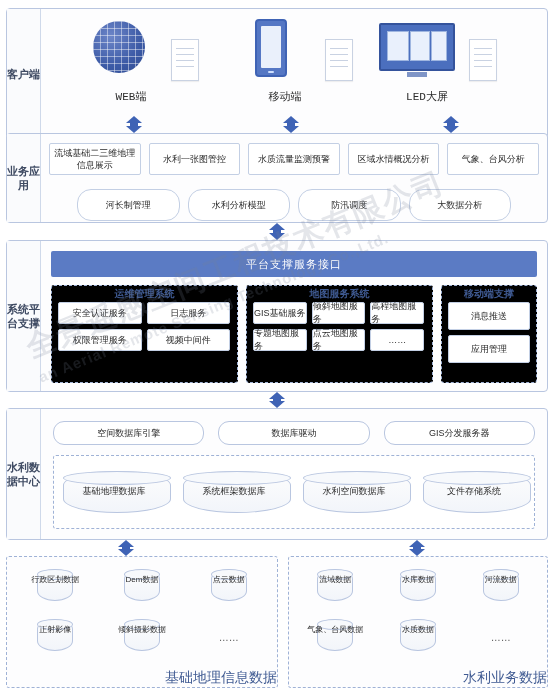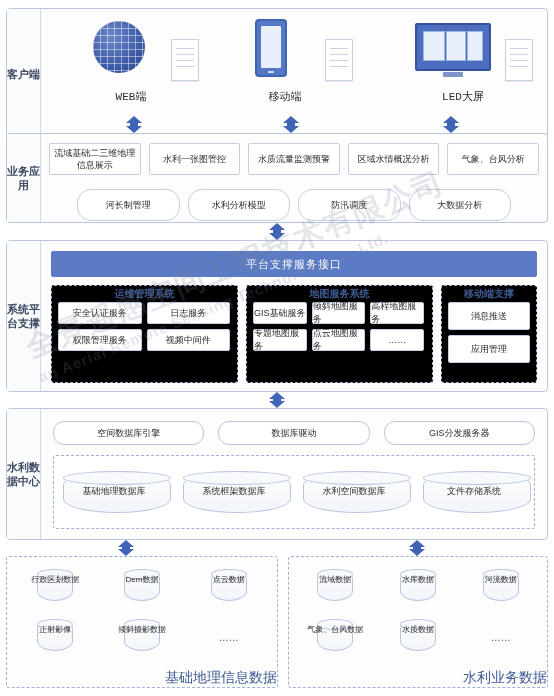--- a/index.html
+++ b/index.html
@@ -56,21 +56,21 @@
     left:34px; right:0; top:0; bottom:0;
   }
 
   
   #layer-client{top:8px;height:132px;}
   .client-col{
     position:absolute;top:8px;width:150px;height:94px;
   }
   .client-col.c1{left:26px;}
   .client-col.c2{left:180px;}
-  .client-col.c3{left:360px;}
+  .client-col.c3{left:324px;}
   .dev-wrap{position:relative;height:68px;}
   .paper{
     position:absolute;right:18px;top:22px;
     width:26px;height:40px;
     background:#fff;border:1px solid #c9d2e2;
     box-shadow:0 1px 1px rgba(0,0,0,.06);
   }
   .paper i{display:block;height:1px;background:#c9d2e2;margin:5px 4px 0 4px;}
   .paper i:first-child{margin-top:8px;}
   .globe{

